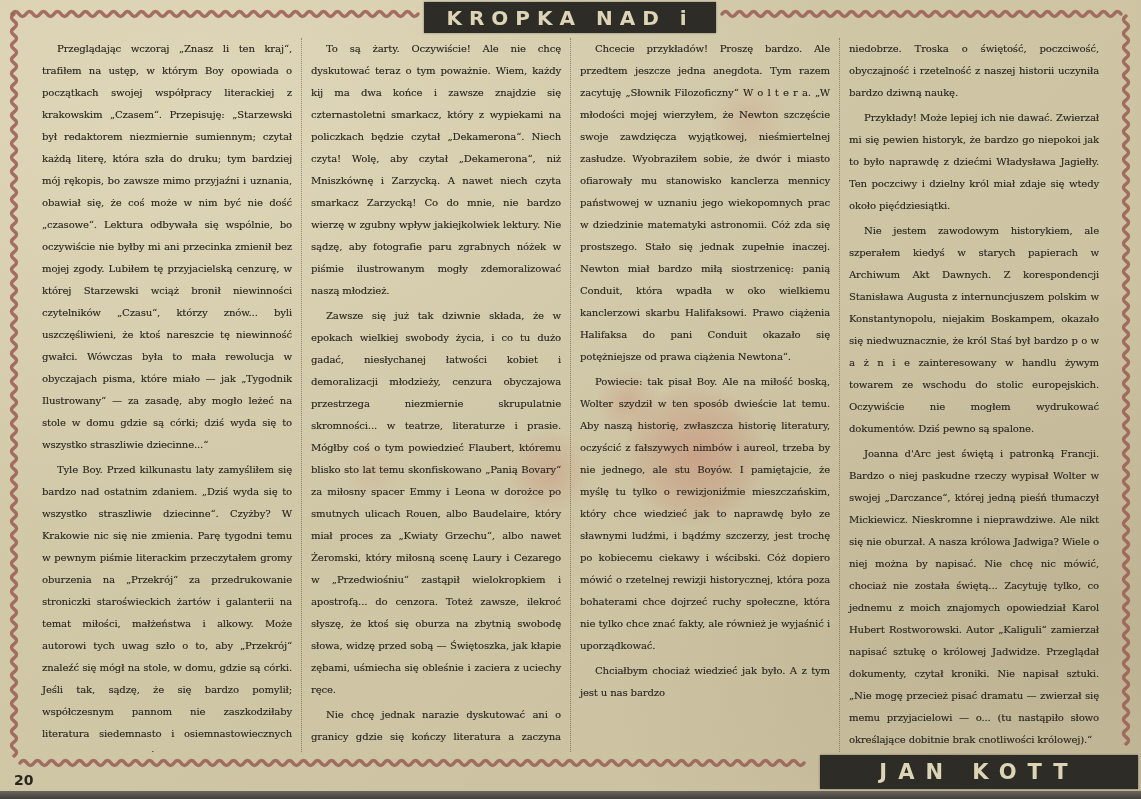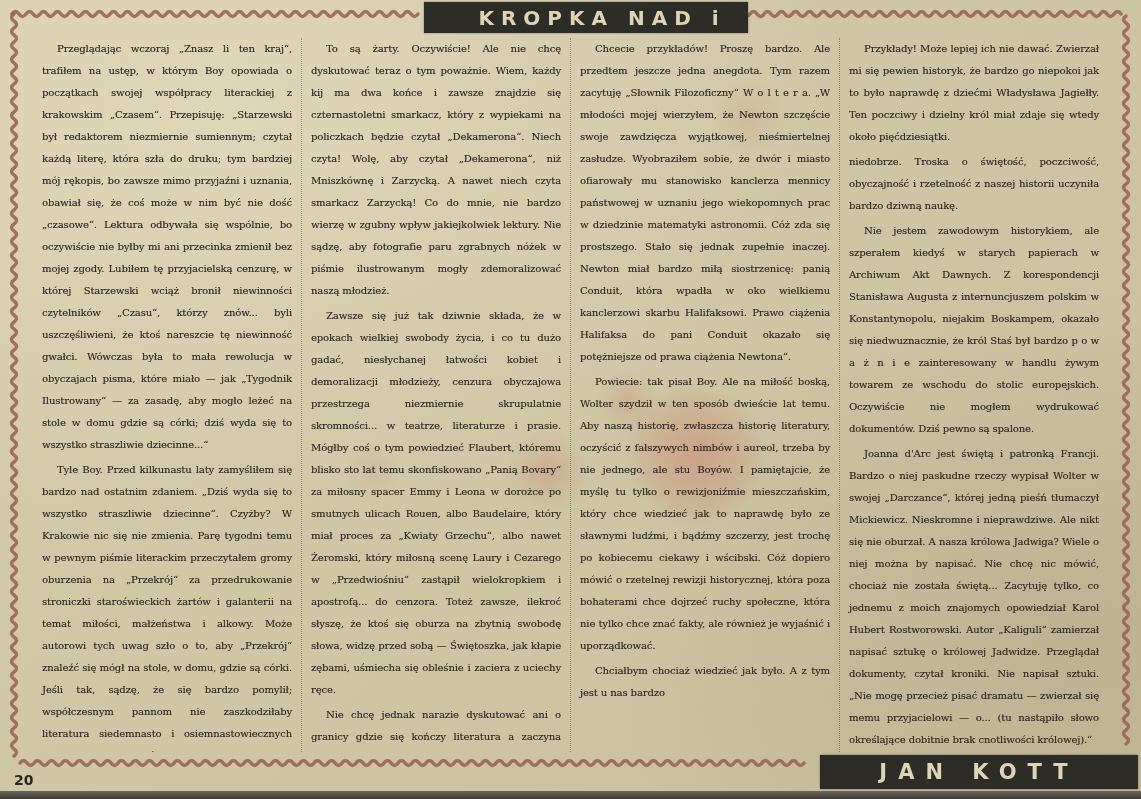--- a/index.html
+++ b/index.html
@@ -35,21 +35,21 @@
   
   .black-box {
     position: absolute;
     background: #2d2c27;
     color: #ddd4b6;
     font-family: "DejaVu Sans", "Liberation Sans", sans-serif;
     font-weight: 700;
     display: flex; align-items: center; justify-content: center;
     box-shadow: 0 0 2px rgba(0,0,0,0.4);
   }
-  #title-box { left: 424px; top: 2px; width: 292px; height: 31px; font-size: 20px; letter-spacing: 7px; padding-left: 32px; }
+  #title-box { left: 424px; top: 2px; width: 292px; height: 31px; font-size: 20px; letter-spacing: 7px; }
   #author-box { left: 820px; top: 755px; width: 318px; height: 34px; font-size: 21px; letter-spacing: 11px; }
 
   
   #columns {
     position: absolute;
     left: 33px; top: 38px;
     width: 1075px; height: 714px;
     display: flex;
   }
   .col {
@@ -124,22 +124,22 @@
         <p class="para">To są żarty. Oczywiście! Ale nie chcę dyskutować teraz o tym poważnie. Wiem, każdy kij ma dwa końce i zawsze znajdzie się czternastoletni smarkacz, który z wypiekami na policzkach będzie czytał „Dekamerona“. Niech czyta! Wolę, aby czytał „Dekamerona“, niż Mniszkównę i Zarzycką. A nawet niech czyta smarkacz Zarzycką! Co do mnie, nie bardzo wierzę w zgubny wpływ jakiejkolwiek lektury. Nie sądzę, aby fotografie paru zgrabnych nóżek w piśmie ilustrowanym mogły zdemoralizować naszą młodzież.</p>
         <p class="para">Zawsze się już tak dziwnie składa, że w epokach wielkiej swobody życia, i co tu dużo gadać, niesłychanej łatwości kobiet i demoralizacji młodzieży, cenzura obyczajowa przestrzega niezmiernie skrupulatnie skromności... w teatrze, literaturze i prasie. Mógłby coś o tym powiedzieć Flaubert, któremu blisko sto lat temu skonfiskowano „Panią Bovary“ za miłosny spacer Emmy i Leona w dorożce po smutnych ulicach Rouen, albo Baudelaire, który miał proces za „Kwiaty Grzechu“, albo nawet Żeromski, który miłosną scenę Laury i Cezarego w „Przedwiośniu“ zastąpił wielokropkiem i apostrofą... do cenzora. Toteż zawsze, ilekroć słyszę, że ktoś się oburza na zbytnią swobodę słowa, widzę przed sobą — Świętoszka, jak kłapie zębami, uśmiecha się obleśnie i zaciera z uciechy ręce.</p>
         <p class="para">Nie chcę jednak narazie dyskutować ani o granicy gdzie się kończy literatura a zaczyna pornografia, ani też o złym i dobrym wpływie książek na obyczaje. Jeszcze kiedyś o tym porozmawiamy. Chciałbym poruszyć rzecz inną. Wydaje mi się, że cenzura moralności jest ciągle jeszcze u nas, w Polsce, rzeczą</p>
       </div>
     <div class="col">
         <p class="para">Chcecie przykładów! Proszę bardzo. Ale przedtem jeszcze jedna anegdota. Tym razem zacytuję „Słownik Filozoficzny“ W o l t e r a. „W młodości mojej wierzyłem, że Newton szczęście swoje zawdzięcza wyjątkowej, nieśmiertelnej zasłudze. Wyobraziłem sobie, że dwór i miasto ofiarowały mu stanowisko kanclerza mennicy państwowej w uznaniu jego wiekopomnych prac w dziedzinie matematyki astronomii. Cóż zda się prostszego. Stało się jednak zupełnie inaczej. Newton miał bardzo miłą siostrzenicę: panią Conduit, która wpadła w oko wielkiemu kanclerzowi skarbu Halifaksowi. Prawo ciążenia Halifaksa do pani Conduit okazało się potężniejsze od prawa ciążenia Newtona“.</p>
         <p class="para">Powiecie: tak pisał Boy. Ale na miłość boską, Wolter szydził w ten sposób dwieście lat temu. Aby naszą historię, zwłaszcza historię literatury, oczyścić z fałszywych nimbów i aureol, trzeba by nie jednego, ale stu Boyów. I pamiętajcie, że myślę tu tylko o rewizjoniźmie mieszczańskim, który chce wiedzieć jak to naprawdę było ze sławnymi ludźmi, i bądźmy szczerzy, jest trochę po kobiecemu ciekawy i wścibski. Cóż dopiero mówić o rzetelnej rewizji historycznej, która poza bohaterami chce dojrzeć ruchy społeczne, która nie tylko chce znać fakty, ale również je wyjaśnić i uporządkować.</p>
         <p class="para">Chciałbym chociaż wiedzieć jak było. A z tym jest u nas bardzo</p>
       </div>
     <div class="col">
+        <p class="para no-indent">niedobrze. Troska o świętość, poczciwość, obyczajność i rzetelność z naszej historii uczyniła bardzo dziwną naukę.</p>
         <p class="para">Przykłady! Może lepiej ich nie dawać. Zwierzał mi się pewien historyk, że bardzo go niepokoi jak to było naprawdę z dziećmi Władysława Jagiełły. Ten poczciwy i dzielny król miał zdaje się wtedy około pięćdziesiątki.</p>
-        <p class="para no-indent">niedobrze. Troska o świętość, poczciwość, obyczajność i rzetelność z naszej historii uczyniła bardzo dziwną naukę.</p>
         <p class="para">Nie jestem zawodowym historykiem, ale szperałem kiedyś w starych papierach w Archiwum Akt Dawnych. Z korespondencji Stanisława Augusta z internuncjuszem polskim w Konstantynopolu, niejakim Boskampem, okazało się niedwuznacznie, że król Staś był bardzo p o w a ż n i e zainteresowany w handlu żywym towarem ze wschodu do stolic europejskich. Oczywiście nie mogłem wydrukować dokumentów. Dziś pewno są spalone.</p>
         <p class="para">Joanna d'Arc jest świętą i patronką Francji. Bardzo o niej paskudne rzeczy wypisał Wolter w swojej „Darczance“, której jedną pieśń tłumaczył Mickiewicz. Nieskromne i nieprawdziwe. Ale nikt się nie oburzał. A nasza królowa Jadwiga? Wiele o niej można by napisać. Nie chcę nic mówić, chociaż nie została świętą... Zacytuję tylko, co jednemu z moich znajomych opowiedział Karol Hubert Rostworowski. Autor „Kaliguli“ zamierzał napisać sztukę o królowej Jadwidze. Przeglądał dokumenty, czytał kroniki. Nie napisał sztuki. „Nie mogę przecież pisać dramatu — zwierzał się memu przyjacielowi — o... (tu nastąpiło słowo określające dobitnie brak cnotliwości królowej).“</p>
         <p class="para">Rzecz prosta, że nie mógł... I dlatego bądźmy ostrożni z cenzurą obyczajową. Już nadto nasza historia jest „laurowa i ciemna“.</p>
       </div>
   </div>
 
   <div id="page-number">20</div>
   <div id="author-box" class="black-box">
     <span>JAN KOTT</span>
   </div>

